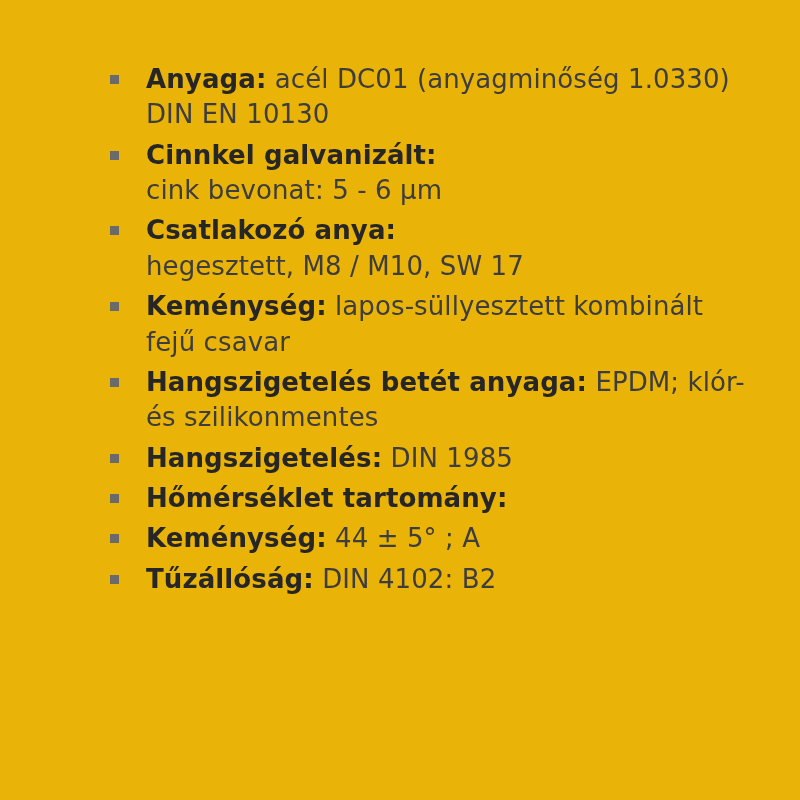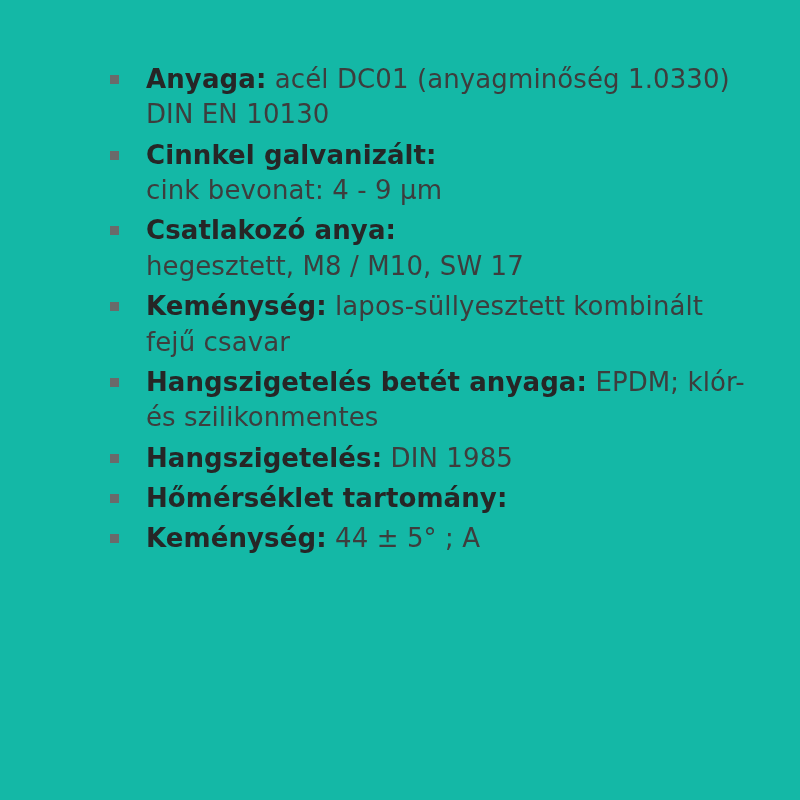--- a/index.html
+++ b/index.html
@@ -12,21 +12,21 @@
     background: #ffffff;
     font-family: "DejaVu Sans", "Liberation Sans", sans-serif;
     color: #3b3b3b;
     overflow: hidden;
   }
   .spec-sheet {
     box-sizing: border-box;
     width: 800px;
     height: 800px;
     padding: 62px 40px 0 110px;
-    background: #14b8a6;
+    background: #eab308;
   }
   ul.spec-list {
     list-style: none;
     margin: 0;
     padding: 0;
   }
   li.spec-item {
     position: relative;
     padding-left: 36px;
     margin-bottom: 5px;
@@ -64,21 +64,21 @@
 
     <li class="spec-item">
       <span class="bullet"></span>
       <span class="spec-label">Anyaga:</span>
       <span class="spec-value">acél DC01 (anyagminőség 1.0330) DIN EN 10130</span>
     </li>
 
     <li class="spec-item">
       <span class="bullet"></span>
       <span class="spec-label">Cinnkel galvanizált:</span>
-      <span class="spec-value break-line">cink bevonat: 4 - 9 µm</span>
+      <span class="spec-value break-line">cink bevonat: 5 - 6 µm</span>
     </li>
 
     <li class="spec-item">
       <span class="bullet"></span>
       <span class="spec-label">Csatlakozó anya:</span>
       <span class="spec-value break-line">hegesztett, M8 / M10, SW 17</span>
     </li>
 
     <li class="spec-item">
       <span class="bullet"></span>
@@ -102,15 +102,20 @@
       <span class="bullet"></span>
       <span class="spec-label">Hőmérséklet tartomány:</span>
     </li>
 
     <li class="spec-item">
       <span class="bullet"></span>
       <span class="spec-label">Keménység:</span>
       <span class="spec-value">44 ± 5° ; A</span>
     </li>
 
+    <li class="spec-item">
+      <span class="bullet"></span>
+      <span class="spec-label">Tűzállóság:</span>
+      <span class="spec-value">DIN 4102: B2</span>
+    </li>
 
   </ul>
 </div>
 
 </body></html>

